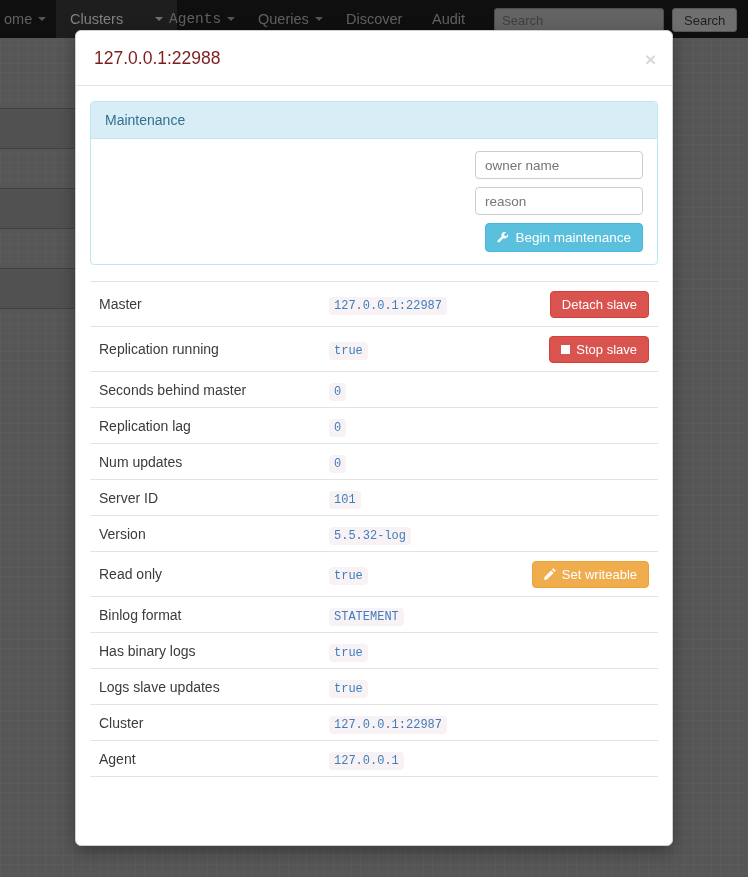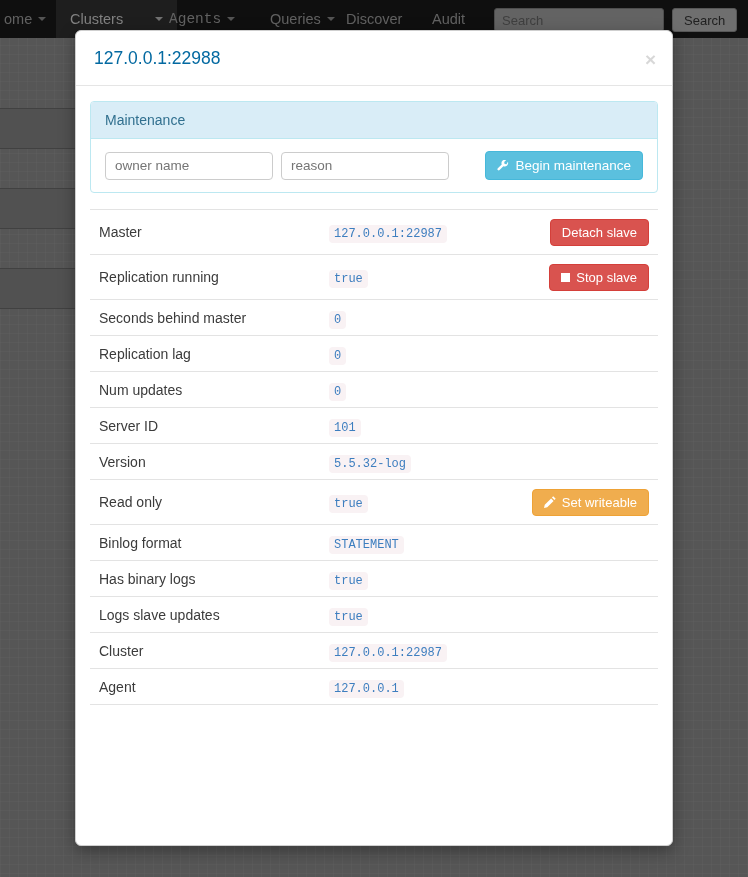--- a/index.html
+++ b/index.html
@@ -82,21 +82,21 @@
     display: flex; flex-direction: column;
   }
   #modal-header {
     height: 55px; flex: 0 0 55px;
     border-bottom: 1px solid #e5e5e5;
     display: flex; align-items: center;
     padding: 0 18px;
     position: relative;
   }
   #modal-title {
-    font-size: 17.5px; color: #0369a1; font-weight: normal;
+    font-size: 17.5px; color: #7f1d1d; font-weight: normal;
   }
   #modal-close {
     position: absolute; right: 16px; top: 19px;
     font-size: 19px; line-height: 1;
     color: #b8b8b8; font-weight: bold;
     background: none; border: none; cursor: pointer;
     opacity: .55; padding: 0;
     font-family: "Liberation Sans", sans-serif;
   }
   #modal-body {
@@ -119,21 +119,21 @@
   #maintenance-heading {
     background: #d9edf7;
     border-bottom: 1px solid #bce8f1;
     color: #31708f;
     font-size: 14px;
     padding: 10px 14px;
     border-radius: 3px 3px 0 0;
   }
   #maintenance-form {
     padding: 12px 14px;
-    display: flex; align-items: center; gap: 8px;
+    display: flex; align-items: flex-end; gap: 8px; flex-direction: column;
   }
   .text-input {
     height: 28px;
     border: 1px solid #cccccc;
     border-radius: 4px;
     font-size: 13.5px;
     padding: 0 9px;
     color: #555;
     font-family: "Liberation Sans", sans-serif;
     background: #fff;
@@ -220,21 +220,21 @@
         <span class="caret-down"></span>
       </div>
       <div class="bg-nav-item active" style="left: 56px; gap: 26px;">
         <span>Clusters</span>
         <span class="caret-down"></span>
       </div>
       <div class="bg-nav-item" style="left: 155px; font-family: Liberation Mono, monospace;">
         <span>Agents</span>
         <span class="caret-down"></span>
       </div>
-      <div class="bg-nav-item" style="left: 256px;">
+      <div class="bg-nav-item" style="left: 244px;">
         <span>Queries</span>
         <span class="caret-down"></span>
       </div>
       <div class="bg-nav-item" style="left: 332px;">
         <span>Discover</span>
       </div>
       <div class="bg-nav-item" style="left: 418px;">
         <span>Audit</span>
       </div>
     </div>

